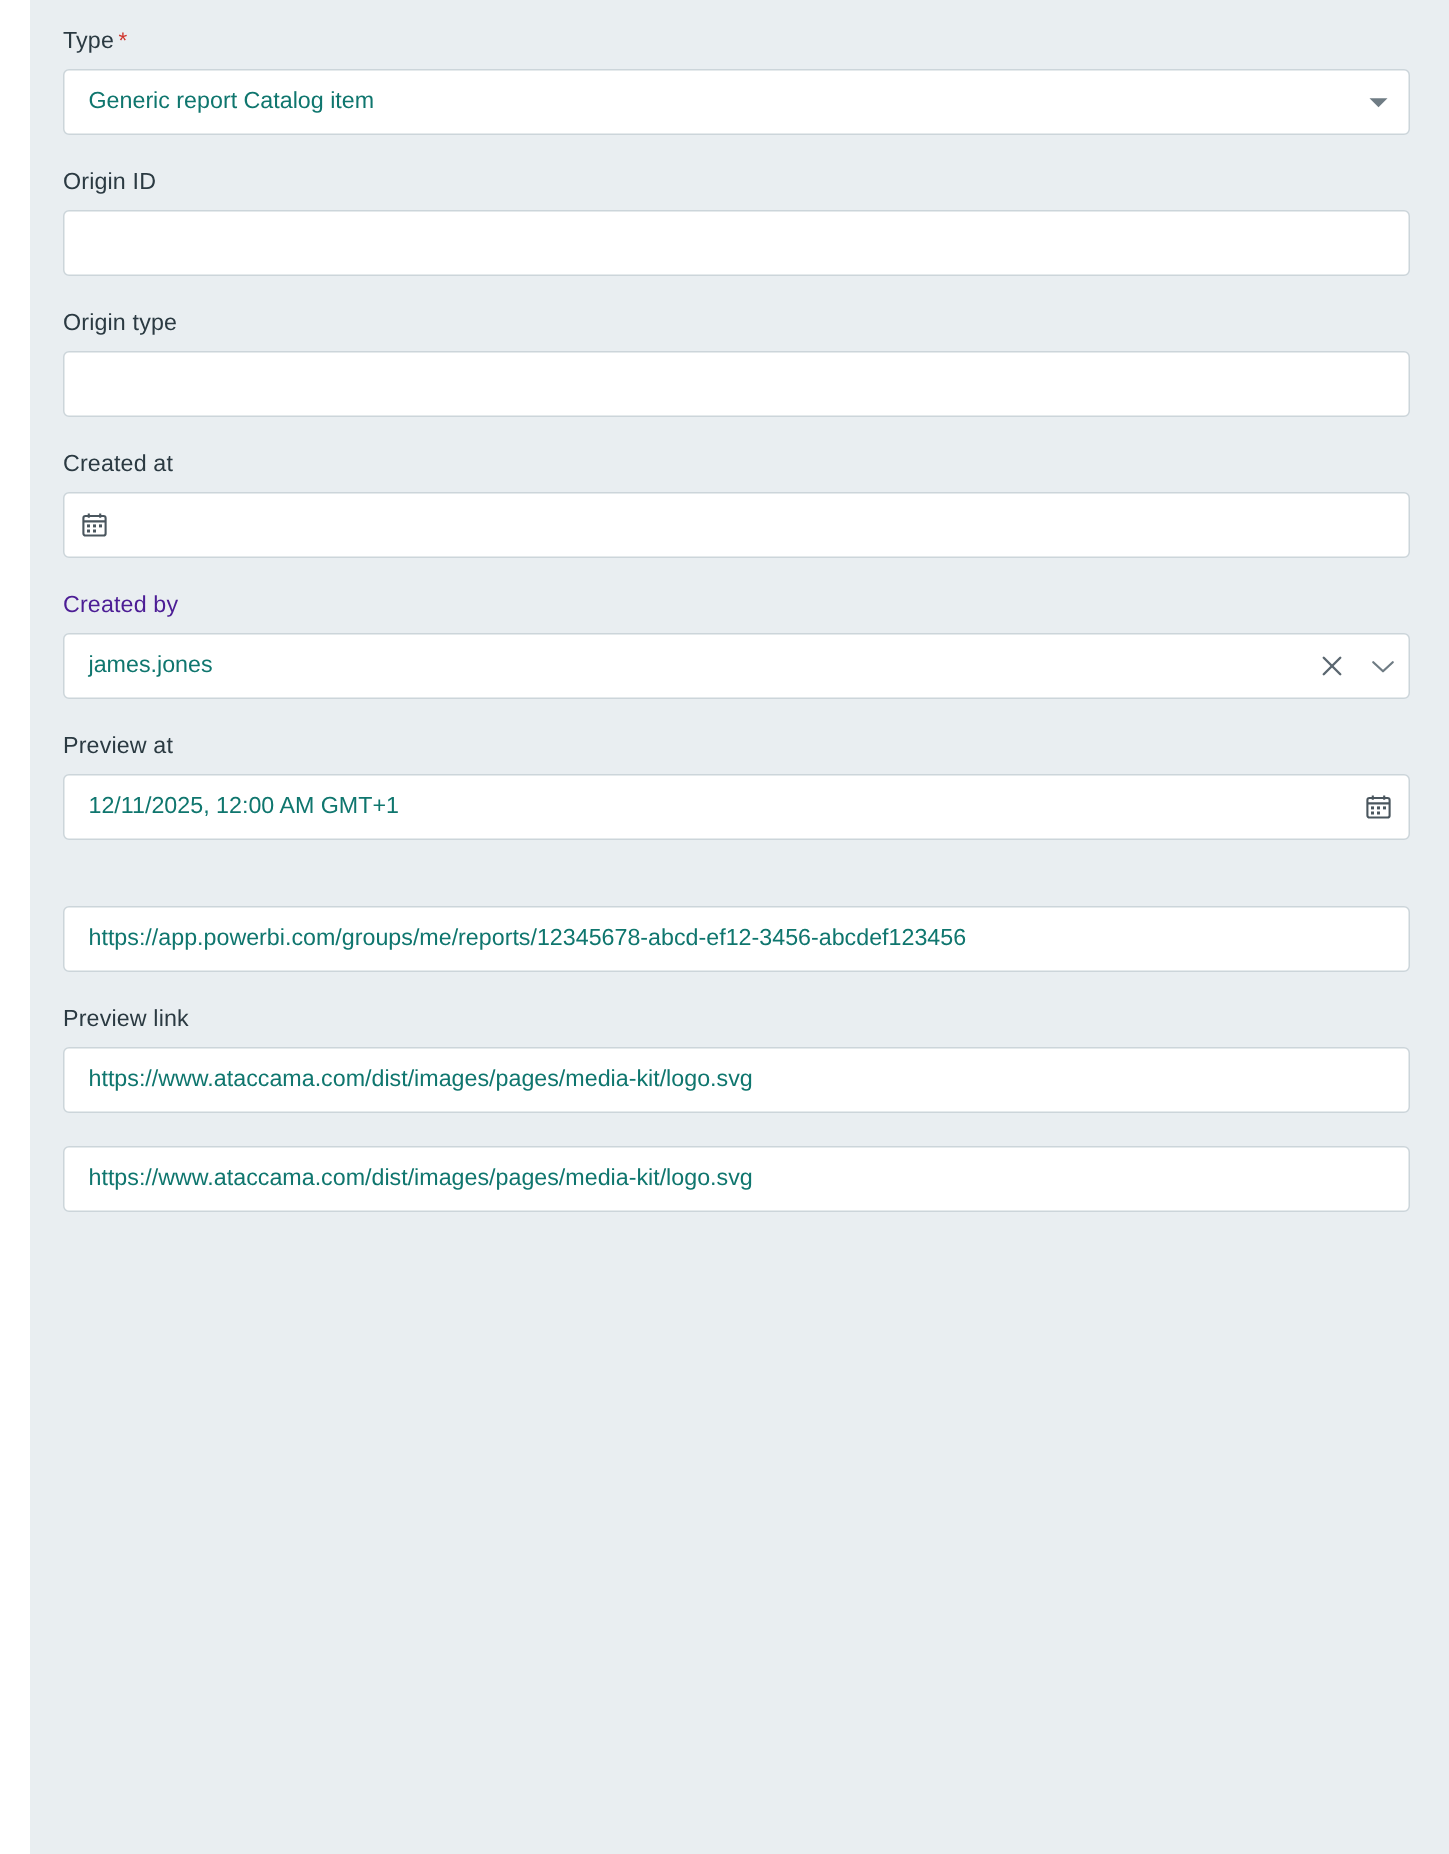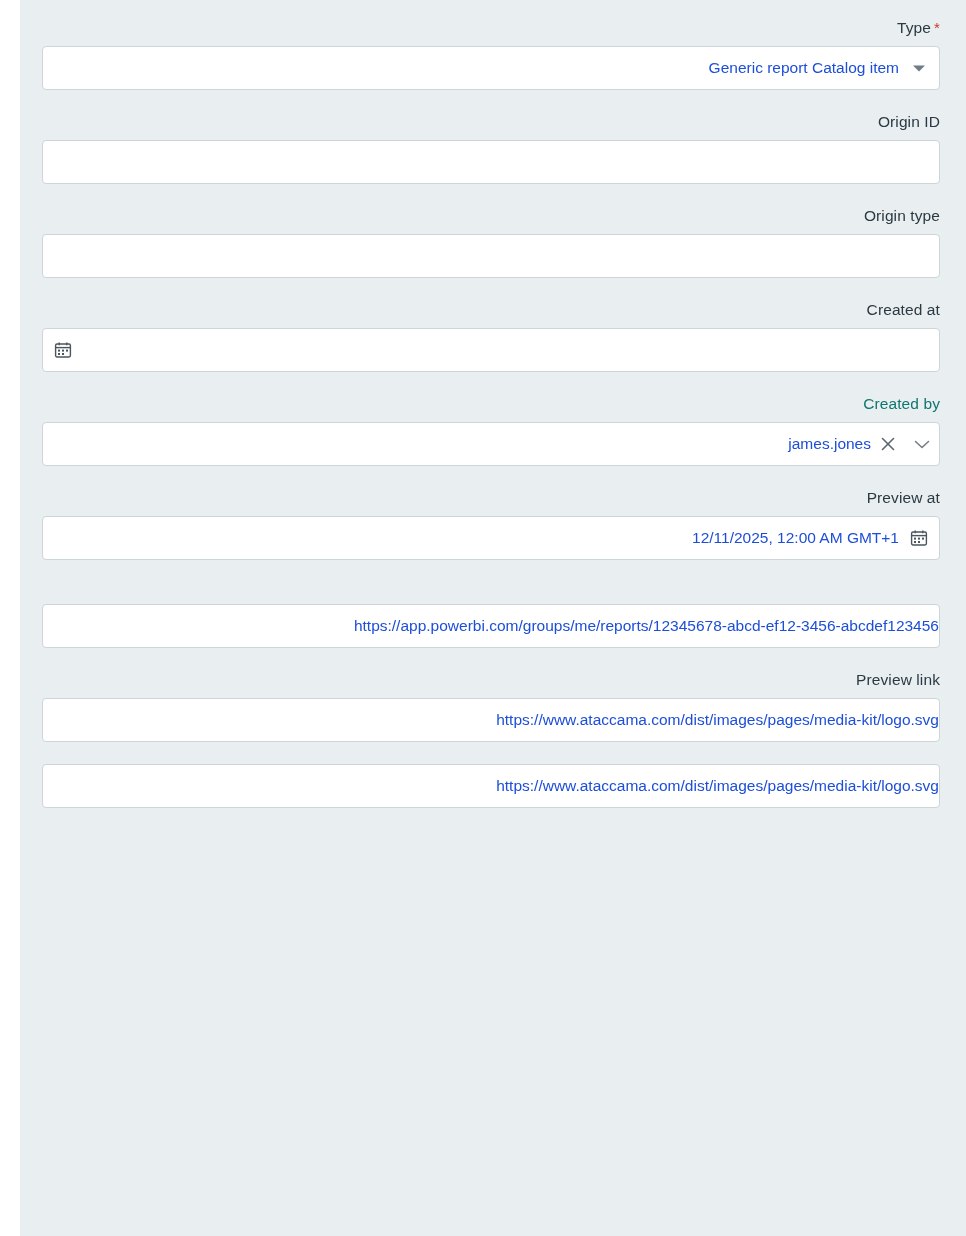--- a/index.html
+++ b/index.html
@@ -13,21 +13,20 @@
     font-family: "Liberation Sans", sans-serif;
     -webkit-font-smoothing: antialiased;
     overflow: hidden;
   }
   .page {
     position: relative;
     width: 966px;
     height: 1236px;
     background: #e9eef1;
     box-sizing: border-box;
-    text-align: right;
   }
   .left-rail {
     position: absolute;
     left: 0;
     top: 0;
     width: 20px;
     height: 1236px;
     background: #ffffff;
   }
   .form {
@@ -43,22 +42,21 @@
     box-sizing: border-box;
   }
   .field-label {
     font-size: 15.5px;
     color: #2b3a42;
     line-height: 20px;
     padding-bottom: 8px;
     letter-spacing: 0.1px;
   }
   .field-label.muted {
-    color: #0f766e;
-    margin-left: 44px;
+    color: #4c1d95;
   }
   .req {
     color: #d0342c;
     font-size: 15px;
     padding-left: 3px;
   }
   .control {
     position: relative;
     background: #ffffff;
     border: 1px solid #ccd5da;
@@ -66,21 +64,21 @@
     height: 42px;
     display: flex;
     align-items: center;
     box-sizing: border-box;
   }
   .control.tall {
     height: 44px;
   }
   .control .value {
     font-size: 15.5px;
-    color: #1d4ed8;
+    color: #0f766e;
     padding-left: 16px;
     line-height: 20px;
     white-space: nowrap;
     overflow: hidden;
     text-overflow: ellipsis;
     flex: 1;
   }
   .control .value.dash {
     color: #3b4a52;
     padding-left: 22px;

